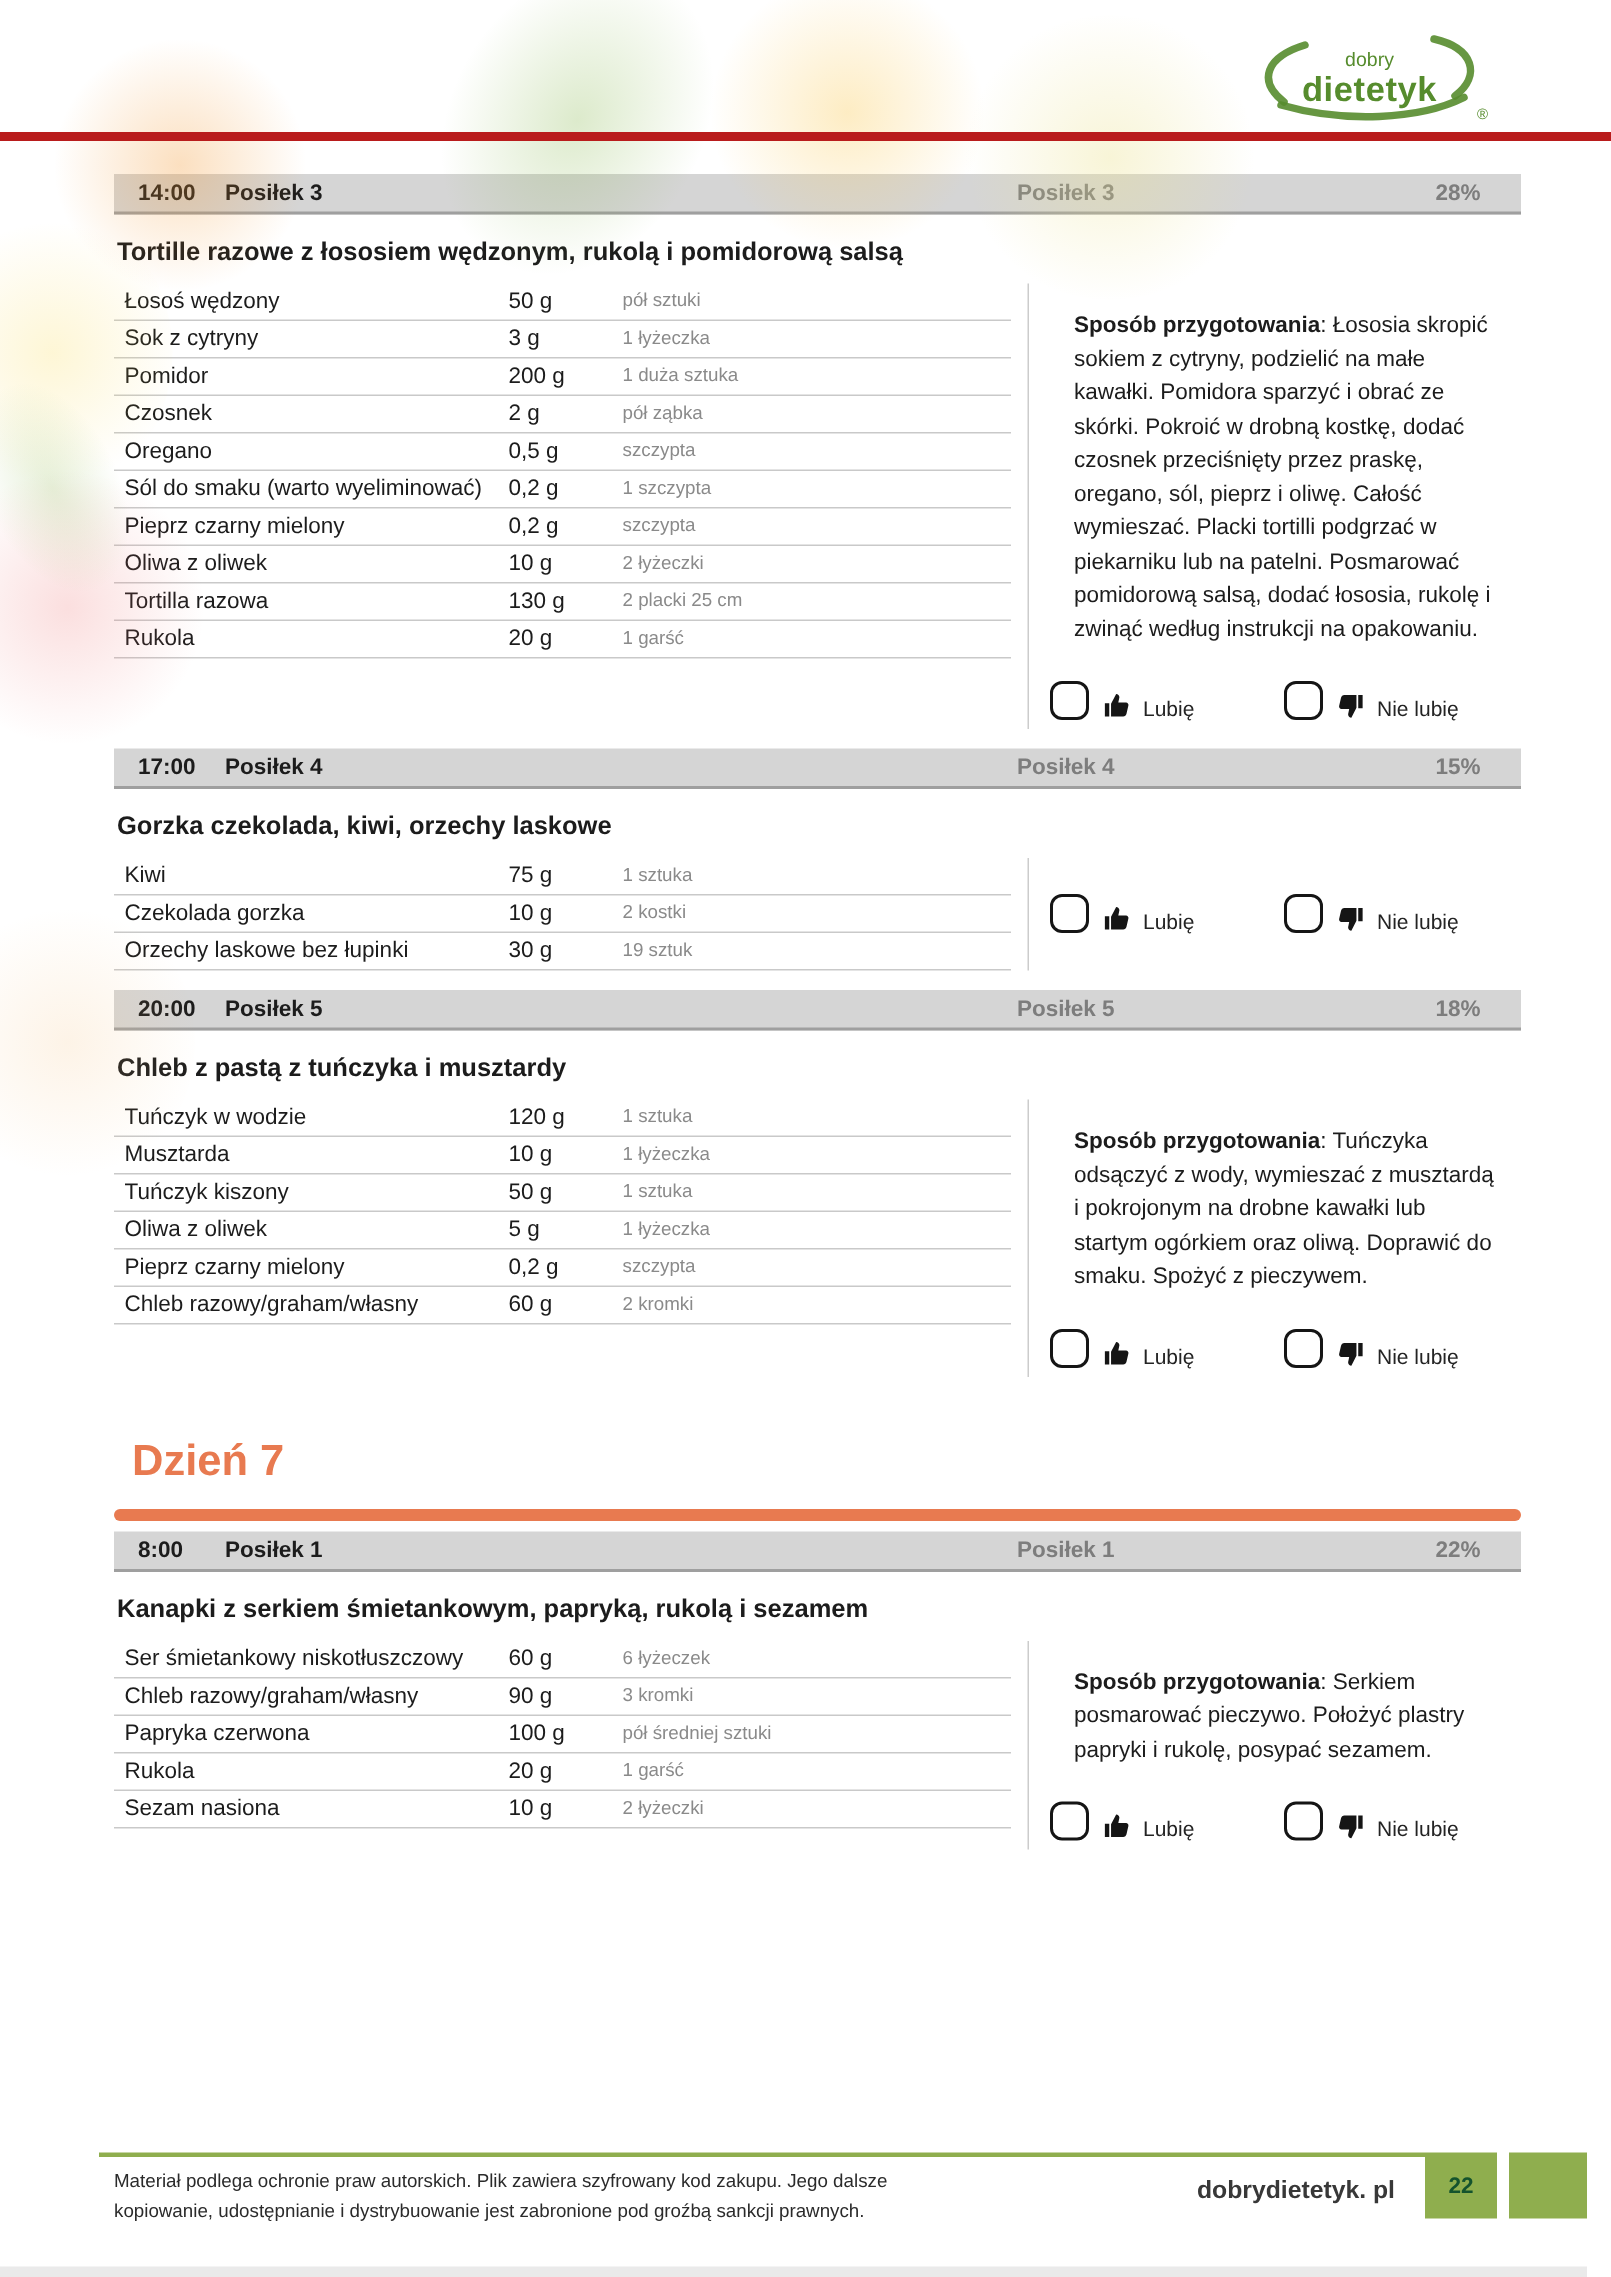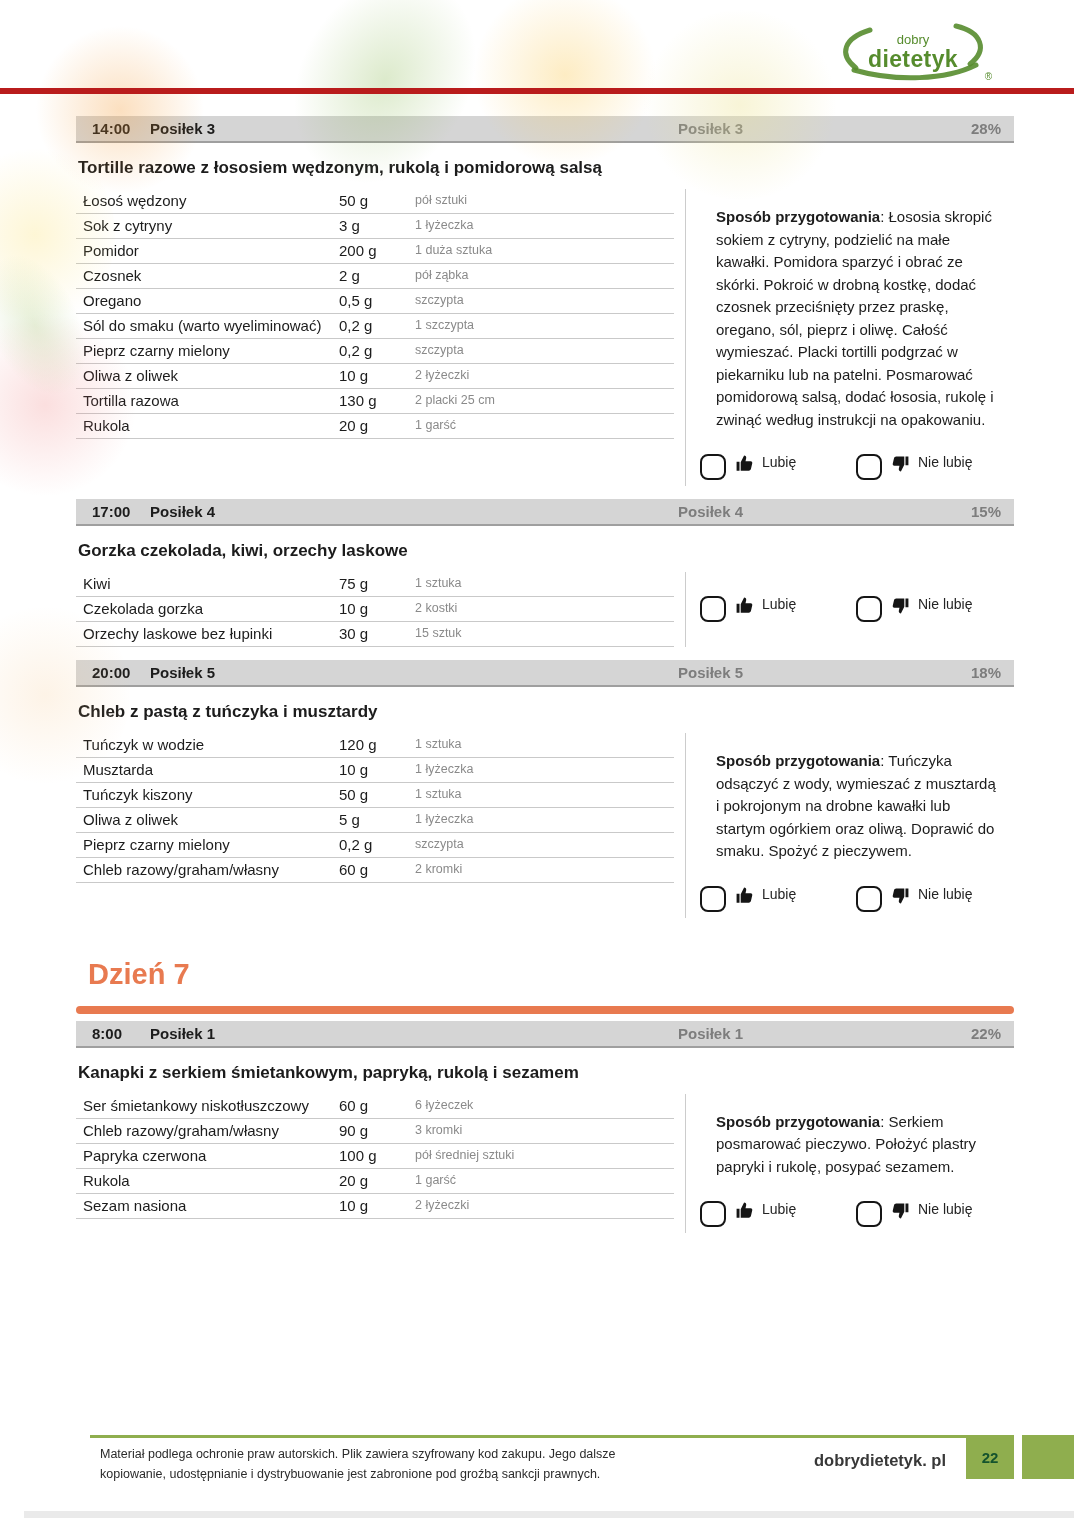--- a/index.html
+++ b/index.html
@@ -38,49 +38,49 @@
   .logo-top{font-size:13px;color:var(--logo-green);margin-bottom:2px;}
   .logo-main{font-size:23px;font-weight:bold;color:var(--logo-green);letter-spacing:.4px;}
   .logo-r{position:absolute;right:0;bottom:4px;font-size:10px;color:var(--logo-green);}
 
   main{margin:22px 60px 0 76px;}
 
   
   .meal-bar{display:flex;align-items:center;height:27px;background:var(--bar-gray);border-bottom:2px solid var(--bar-border);font-size:15px;}
   .mb-time{font-weight:bold;width:74px;padding-left:16px;flex:none;}
   .mb-name{font-weight:bold;flex:1;}
-  .mb-right{width:336px;flex:none;display:flex;justify-content:space-between;align-items:center;color:var(--muted);font-weight:bold;padding-right:13px;}
+  .mb-right{width:336px;flex:none;display:flex;justify-content:space-between;align-items:center;color:var(--muted);font-weight:bold;padding-right:27px;}
 
   .meal-title{font-size:17px;font-weight:bold;margin:15px 0 11px 2px;}
 
   .meal-content{display:flex;align-items:stretch;}
   .ing-table{width:598px;flex:none;}
   .ing-row{display:grid;grid-template-columns:256px 76px 1fr;align-items:center;border-bottom:1px solid var(--row-line);padding:3px 0 4px 7px;min-height:25px;}
   .ing-name,.ing-amount{font-size:15px;}
   .ing-portion{font-size:12.5px;color:var(--portion-gray);line-height:1.35;}
 
   .meal-right{flex:1;margin-left:11px;border-left:1px solid #ccc;padding:1px 0 6px 14px;}
   .prep{font-size:15px;line-height:1.5;margin:16px;}
   .likes{display:flex;margin-top:23px;}
-  .like-group{display:flex;align-items:flex-start;}
+  .like-group{display:flex;align-items:flex-end;}
   .like-group.first{width:156px;}
   .checkbox{width:26px;height:26px;border:2.5px solid #151515;border-radius:8px;background:#fff;flex:none;}
   .thumb{margin-left:9px;display:inline-flex;}
   .thumb svg{width:19px;height:19px;fill:#151515;}
   .thumb-down svg{transform:rotate(180deg);}
   .like-label{font-size:14px;margin-left:8px;color:#242424;}
 
   .meal-section{margin-bottom:13px;}
 
   
   .day-title{color:var(--accent-orange);font-size:29px;font-weight:bold;margin:40px 0 0 12px;}
   .day-rule{height:8px;background:var(--accent-orange);border-radius:4px;margin:15px 0 7px 0;}
 
   
-  footer{position:absolute;left:0;right:0;bottom:0;padding-left:24px;}
+  footer{position:absolute;left:0;right:16px;bottom:0;}
   .footer-bar{margin-left:66px;display:flex;align-items:flex-start;}
   .f-left{flex:1;border-top:3px solid var(--accent-green);display:flex;justify-content:space-between;padding:7px 20px 0 10px;}
   .copyright{font-size:12.5px;line-height:1.55;color:#2b2b2b;max-width:530px;margin:0;}
   .site{font-size:16.5px;font-weight:bold;color:#383838;margin-top:6px;white-space:nowrap;}
   .f-page{width:48px;height:44px;background:var(--accent-green);color:#14532d;font-weight:bold;font-size:15px;display:flex;align-items:center;justify-content:center;flex:none;}
   .f-corner{width:52px;height:44px;background:var(--accent-green);margin-left:8px;flex:none;}
   .bottom-strip{height:7px;background:#eaeaea;margin-top:27px;}
 </style>
 </head>
 <body>
@@ -232,21 +232,21 @@
 
   <div class="ing-row">
     <span class="ing-name">Czekolada gorzka</span>
     <span class="ing-amount">10 g</span>
     <span class="ing-portion">2 kostki</span>
   </div>
 
   <div class="ing-row">
     <span class="ing-name">Orzechy laskowe bez łupinki</span>
     <span class="ing-amount">30 g</span>
-    <span class="ing-portion">15 sztuk</span>
+    <span class="ing-portion">19 sztuk</span>
   </div>
 </div>
       <aside class="meal-right">
         <div class="likes">
           <div class="like-group first">
             <span class="checkbox"></span>
             <span class="thumb">
               <svg viewBox="0 0 24 24">
                     <path d="M2 9.8h3.7V21H2zM7.2 21V10.3L11.5 2c1.5 0 2.7 1.2 2.7 2.7 0 .25 0 .45-.1.7L13.3 9.2h6.5c1.3 0 2.3 1.2 2 2.5l-1.6 7c-.3 1.35-1.4 2.3-2.8 2.3z"></path>
                   </svg>

